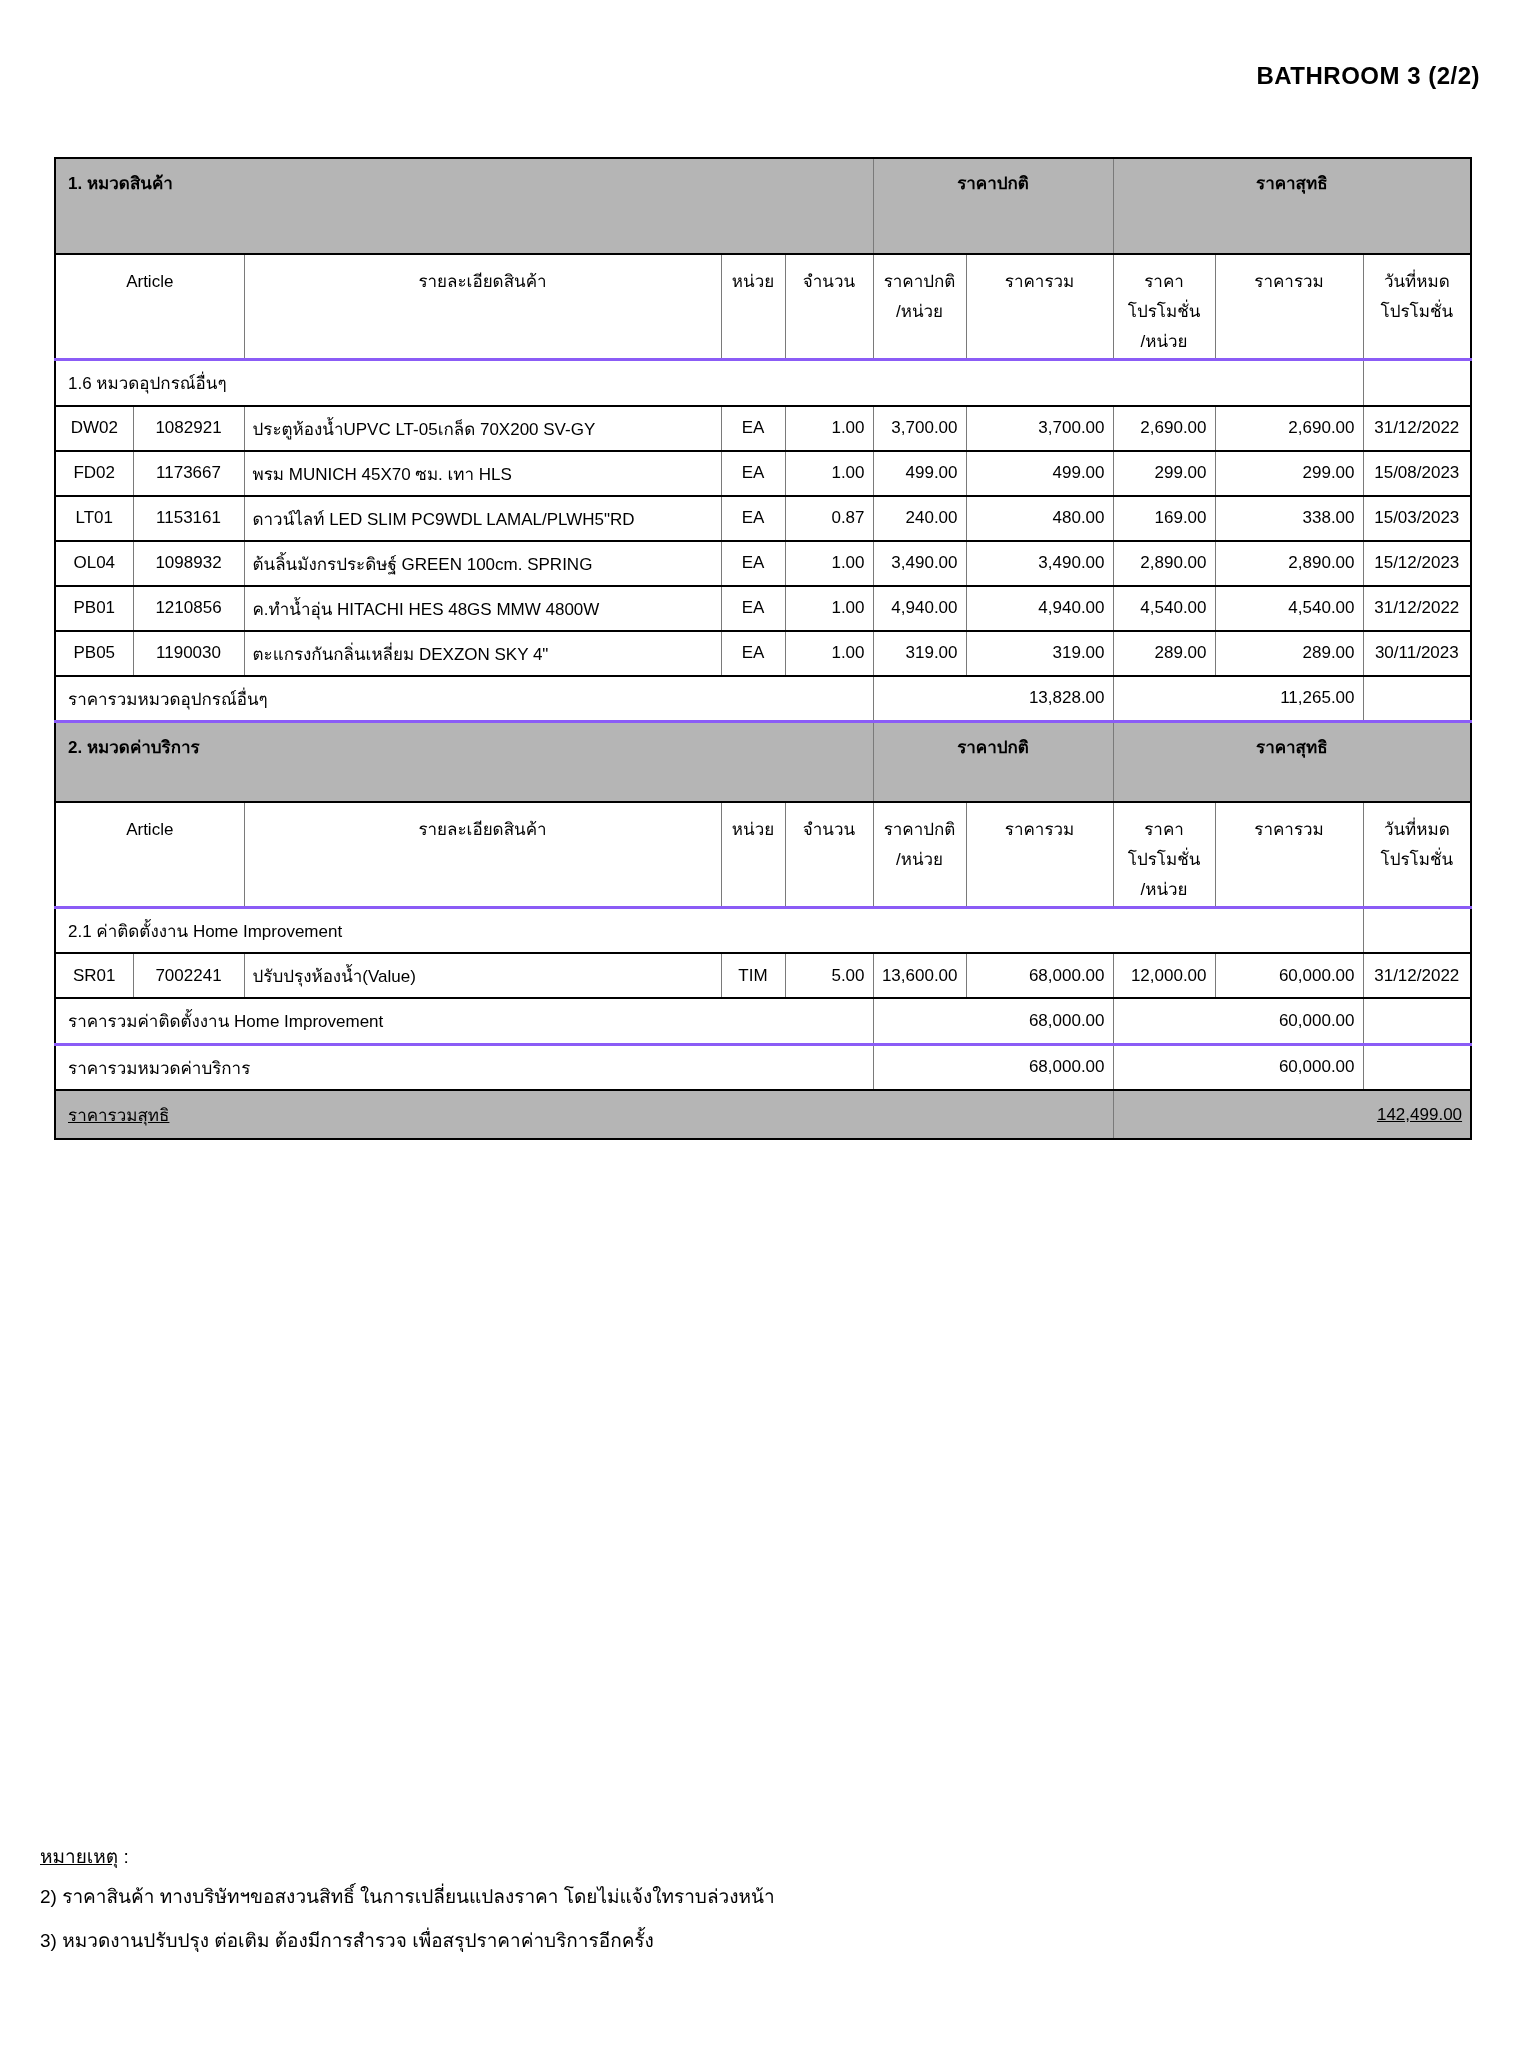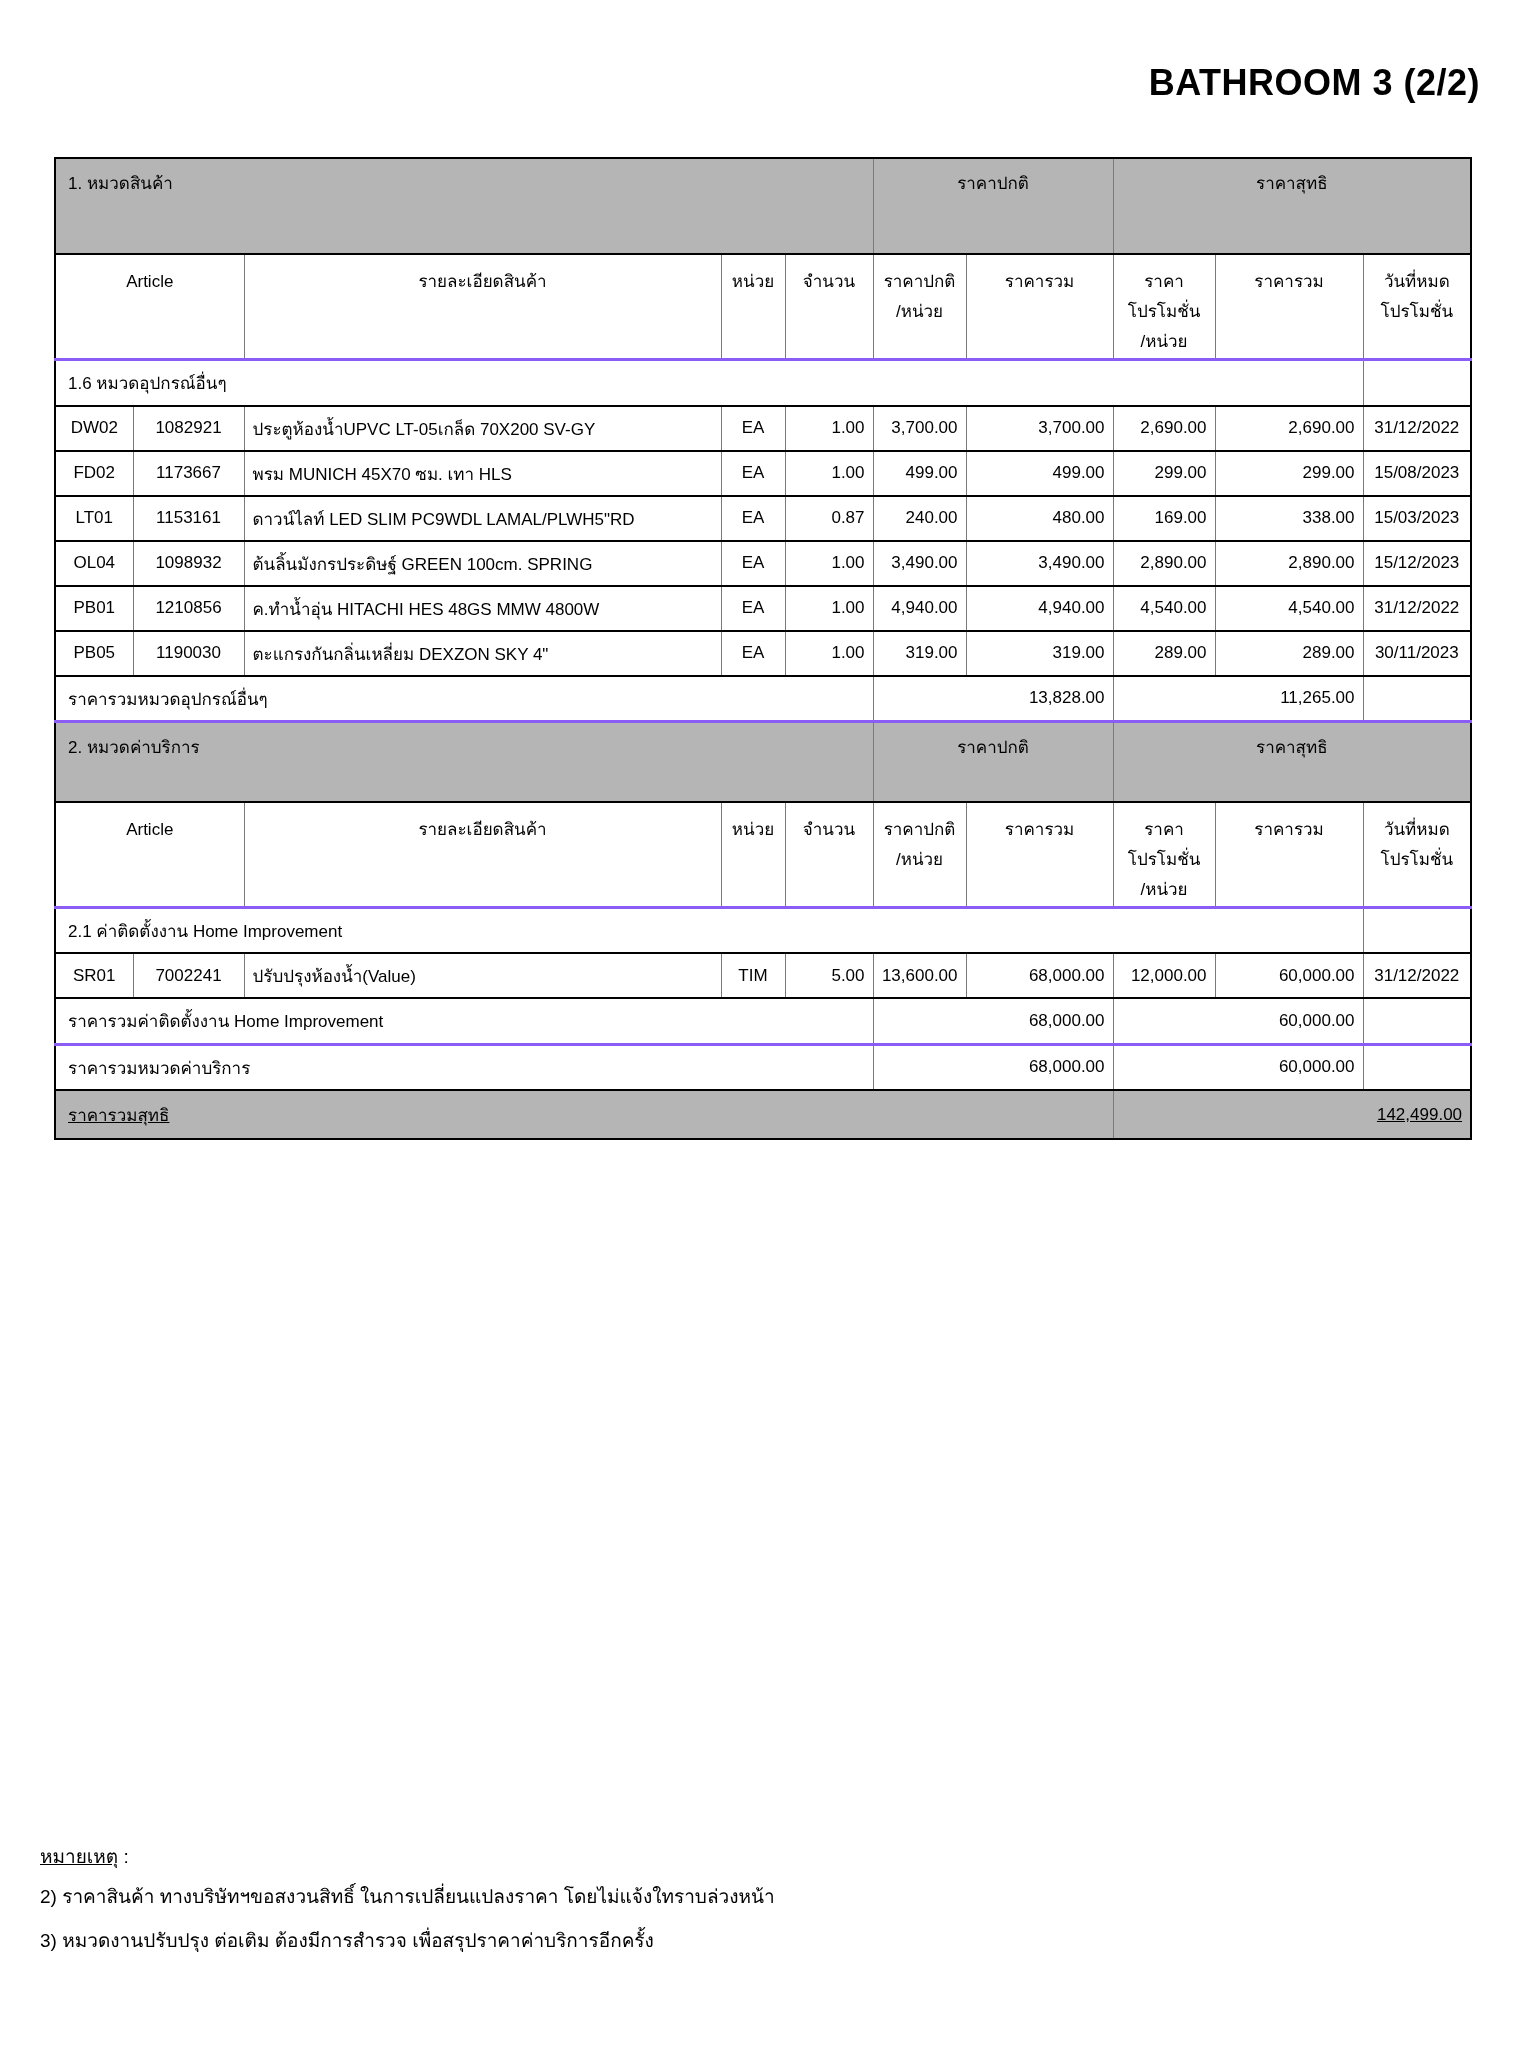--- a/index.html
+++ b/index.html
@@ -10,21 +10,21 @@
     width: 1536px;
     height: 2048px;
     background: #ffffff;
     font-family: "Liberation Sans", "DejaVu Sans", sans-serif;
     color: #000;
   }
   .title {
     position: absolute;
     top: 62px;
     right: 56px;
-    font-size: 36px;
+    font-size: 24px;
     font-weight: 700;
     letter-spacing: 0.5px;
   }
   table.quote {
     position: absolute;
     top: 157px;
     left: 54px;
     width: 1416px;
     border-collapse: collapse;
     table-layout: fixed;
@@ -37,20 +37,21 @@
     border-bottom: 2px solid #000;
     font-size: 17px;
     overflow: hidden;
     white-space: nowrap;
   }
   tr.band td {
     background: var(--band-gray);
     height: 96px;
     vertical-align: top;
     padding-top: 10px;
+    font-weight: bold;
   }
   tr.band2 td { height: 80px; }
   tr.colhead td {
     height: 104px;
     vertical-align: top;
     padding-top: 12px;
     text-align: center;
     white-space: pre-line;
     line-height: 30px;
   }

